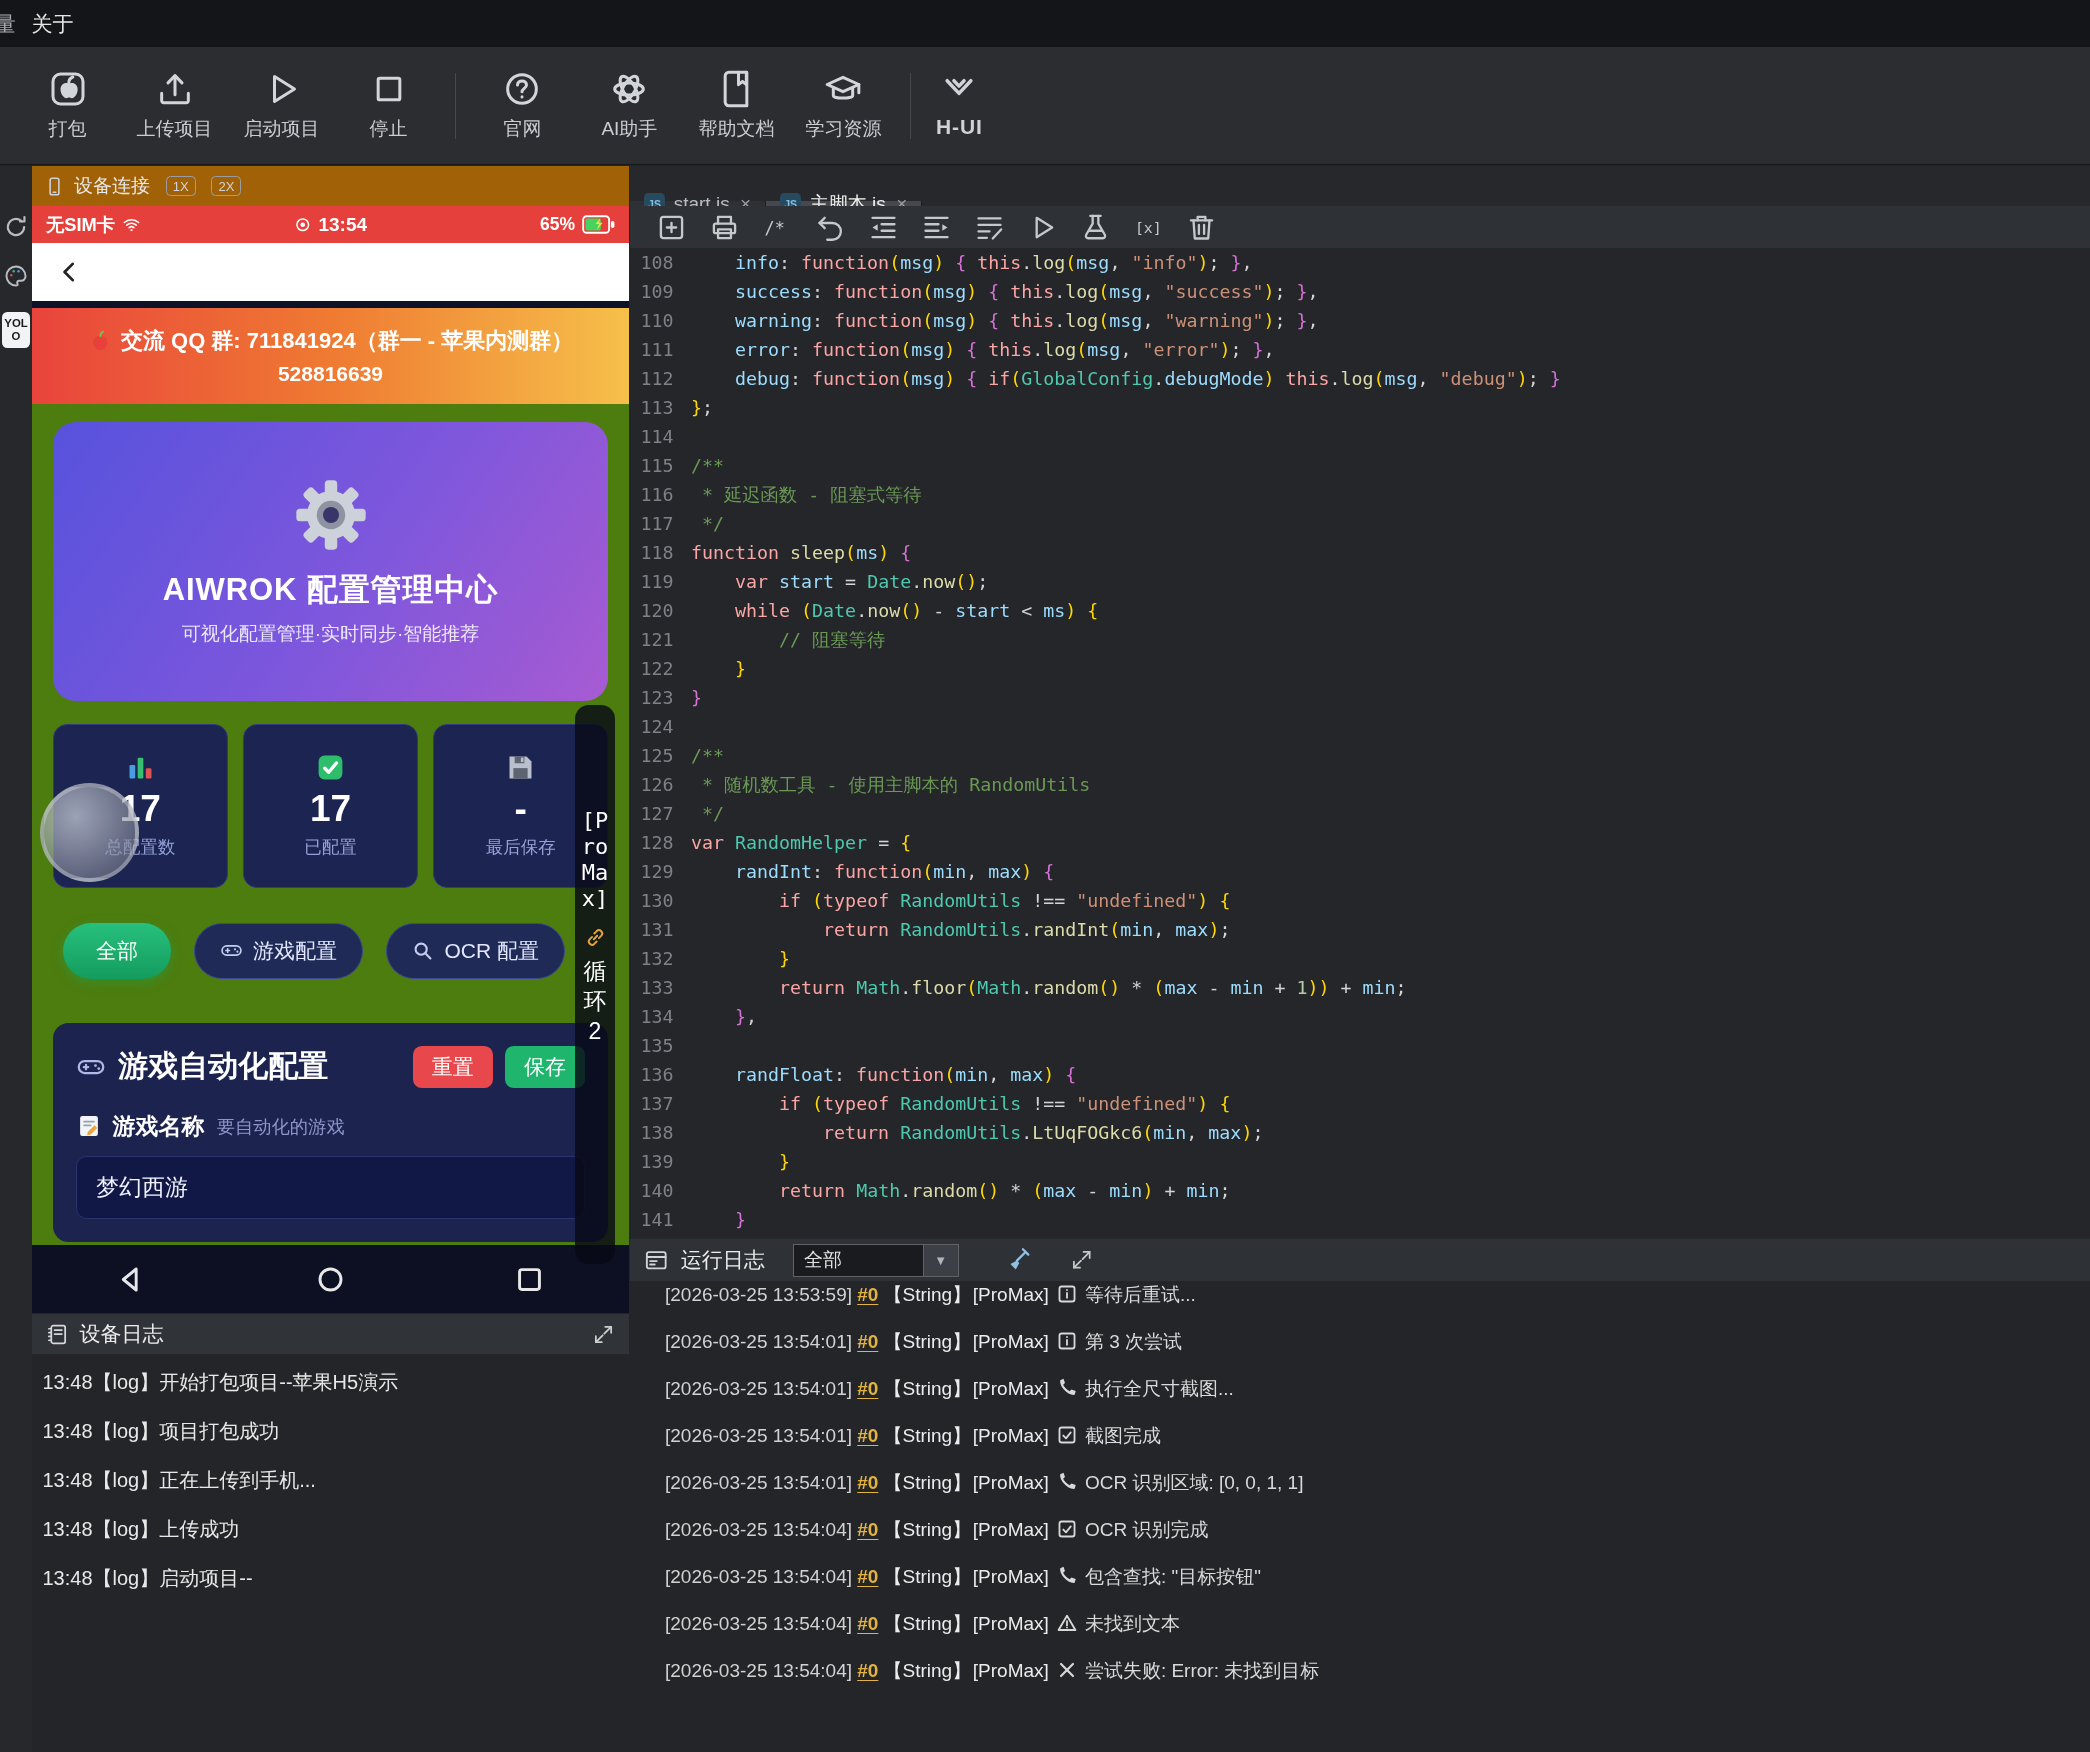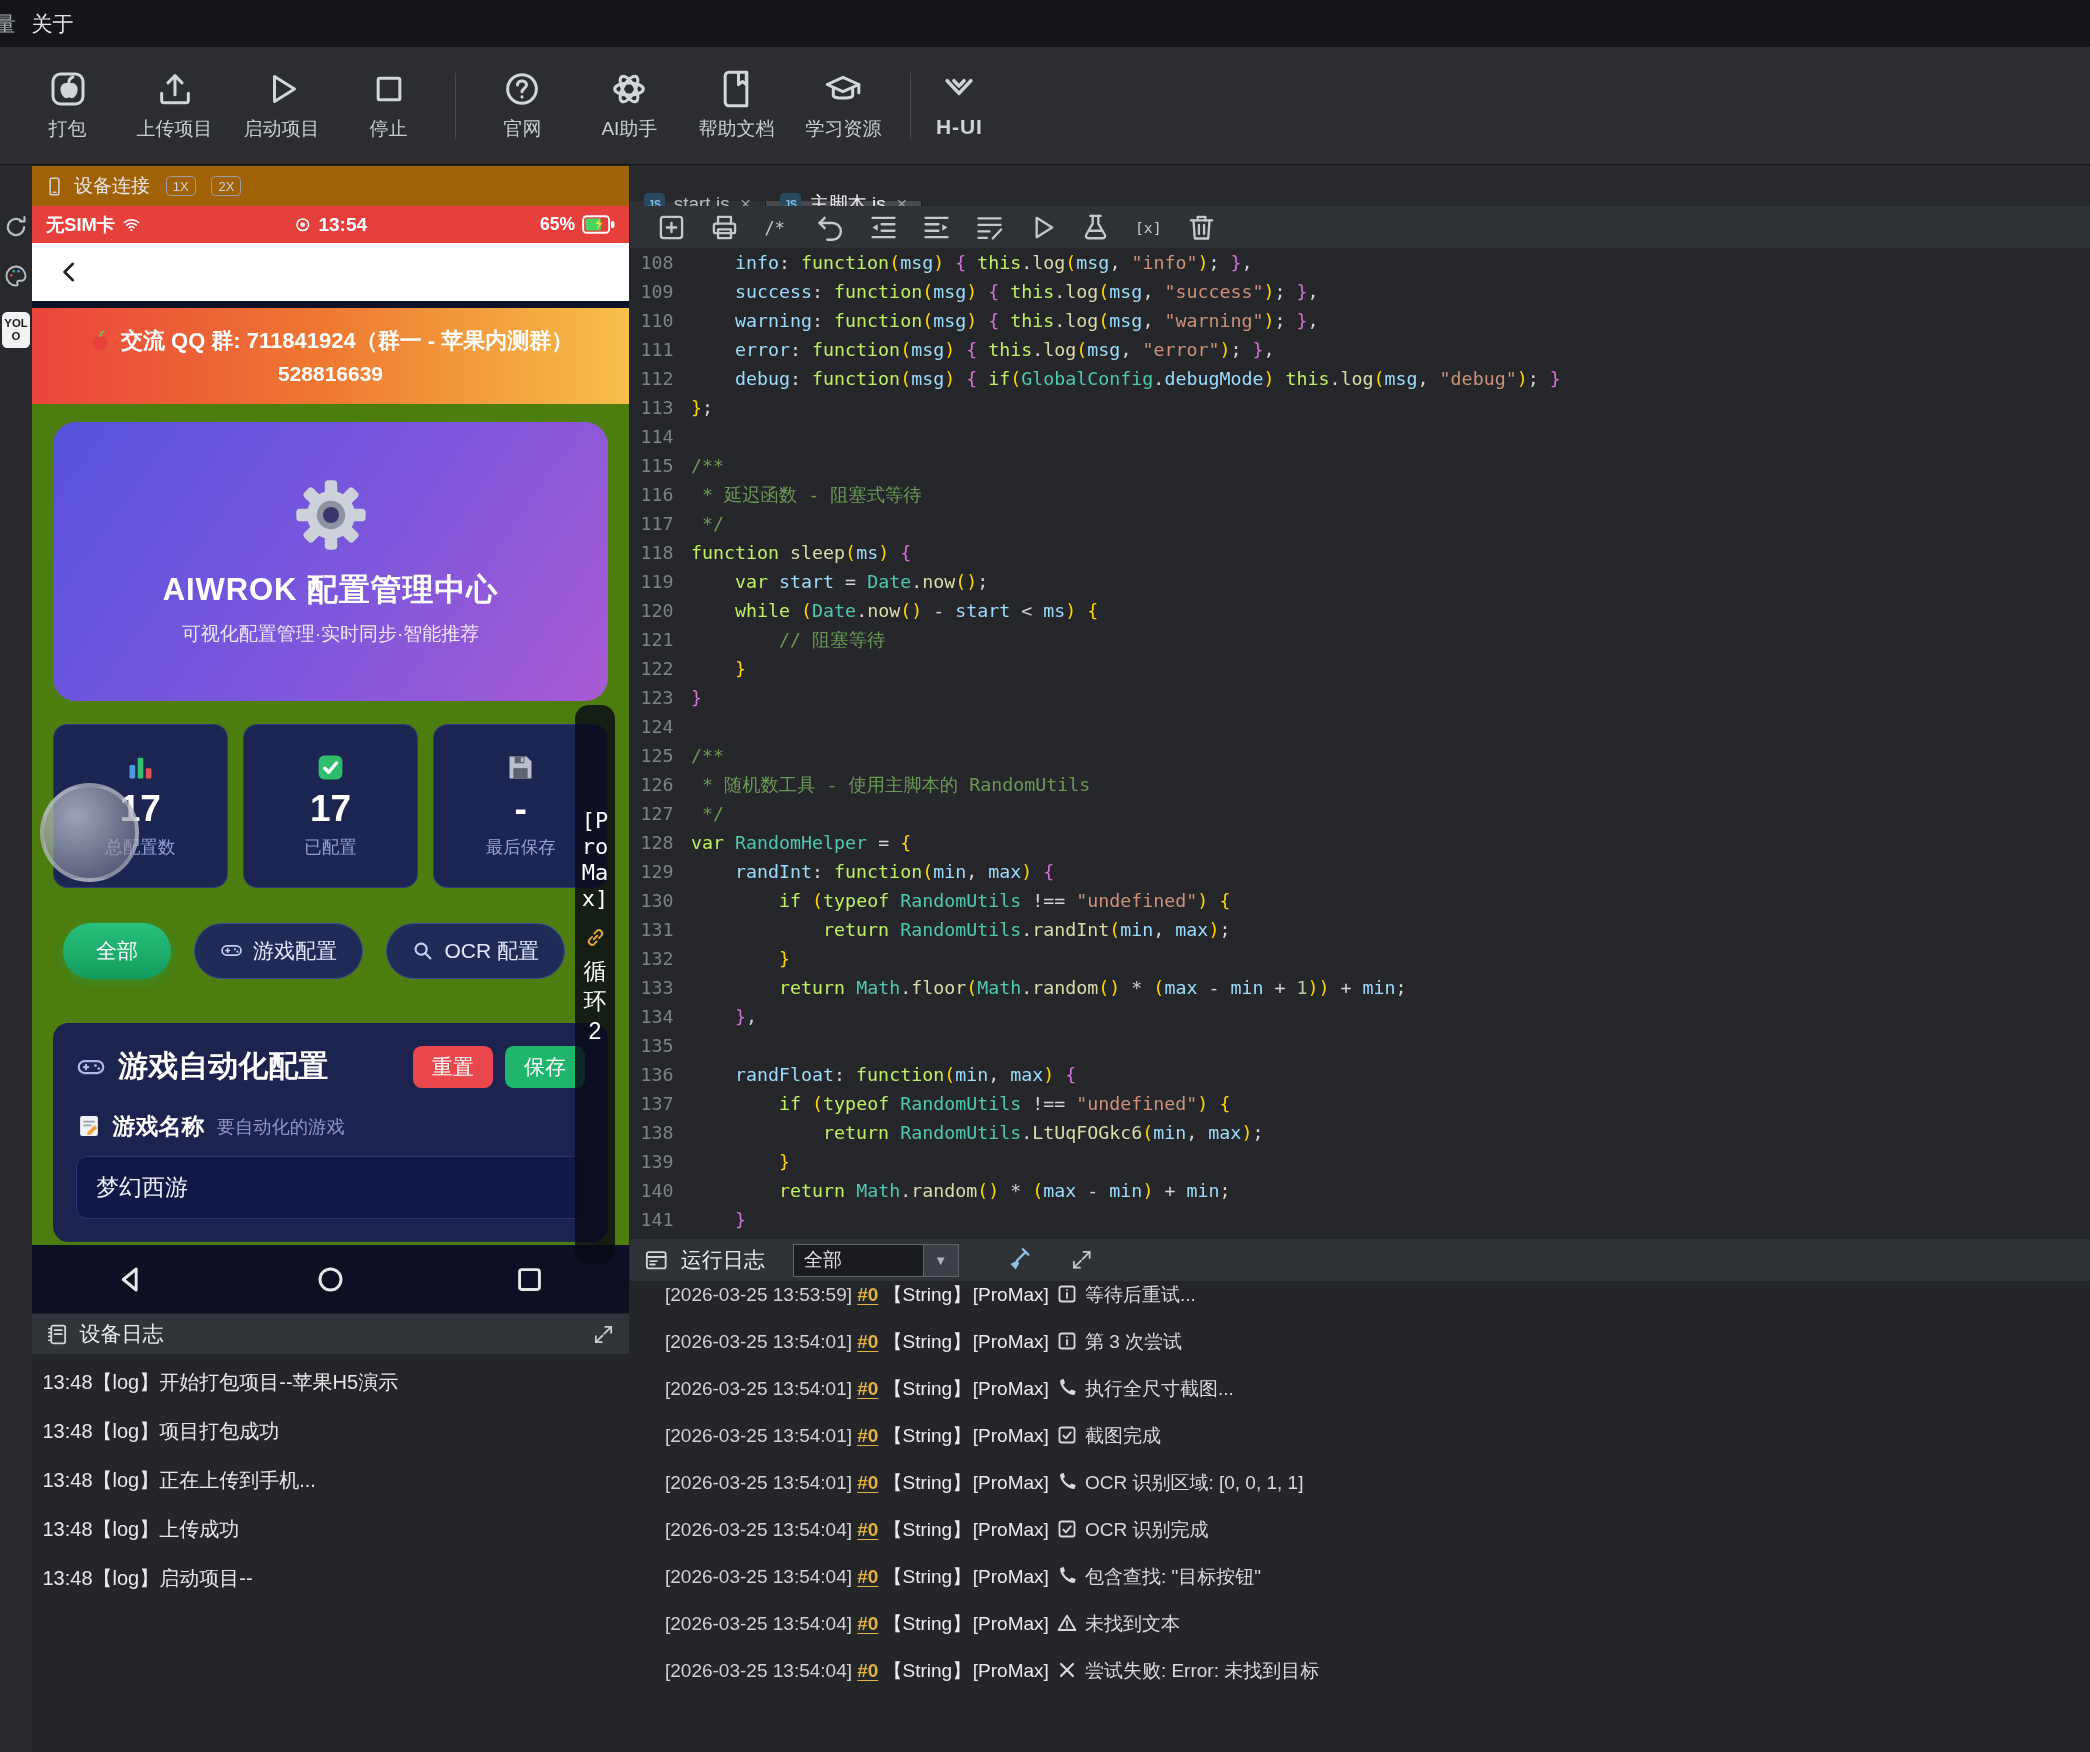--- a/index.html
+++ b/index.html
@@ -97,21 +97,21 @@
   .tab{display:flex;align-items:center;gap:8.7px;padding:0 14px;font-size:19px;color:#b9bcc0;background:#2e3034;border-right:0.9px solid #1b1c1f;margin-top:35px;}
   .tab.active{background:#46484d;color:#f0f0f0;}
   .jsb{width:21px;height:21px;border-radius:4.4px;background:#274a5e;color:#7fc0e8;font-size:10.5px;font-weight:bold;display:flex;align-items:center;justify-content:center;}
   .tab .x{font-size:19px;color:#9a9da2;margin-left:1.7px;}
   .etoolbar{position:absolute;top:40px;left:0;right:0;height:42px;background:#2e3135;display:flex;align-items:center;padding-left:26px;gap:22px;}
   .eic{width:31px;height:31px;color:#c6c9cc;}
   .code{position:absolute;top:82px;left:0;right:0;height:990px;background:#242629;overflow:hidden;font-family:"DejaVu Sans Mono",monospace;}
   .cl{display:flex;height:29px;line-height:29px;font-size:18.3px;white-space:pre;}
   .ln{width:61px;text-align:right;color:#7e8287;flex:none;padding-right:17.5px;box-sizing:border-box;}
   .ct{white-space:pre;}
-  .pl{color:#d4d4d4}.kw{color:#bef264}.str{color:#ce9178}.com{color:#6a9955}
+  .pl{color:#d4d4d4}.kw{color:#fca5a5}.str{color:#ce9178}.com{color:#6a9955}
   .cls{color:#4ec9b0}.fn{color:#dcdcaa}.v{color:#9cdcfe}.num{color:#b5cea8}
   .b1{color:#ffd602}.b2{color:#d670d6}
   .rheader{position:absolute;top:1073px;left:0;right:0;height:42px;background:#2e3135;display:flex;align-items:center;padding-left:14px;gap:12.2px;}
   .rheader .ic{width:24.5px;height:24.5px;color:#d2d5d9;}
   .rheader .t{font-size:21px;color:#ececec;}
   .sel{display:flex;margin-left:15.7px;}
   .selbox{width:131px;height:33px;background:#1a1b1e;border:0.9px solid #606266;box-sizing:border-box;display:flex;align-items:center;padding-left:10.5px;font-size:19px;color:#e2e2e2;}
   .selarr{width:35px;height:33px;background:#3c3f45;border:0.9px solid #606266;border-left:none;box-sizing:border-box;display:flex;align-items:center;justify-content:center;color:#aeb4bd;font-size:13px;}
   .broom{width:28px;height:28px;color:#8fc1e3;margin-left:35px;}
   .rex{width:23.6px;height:23.6px;color:#c8c8c8;margin-left:24.5px;}

